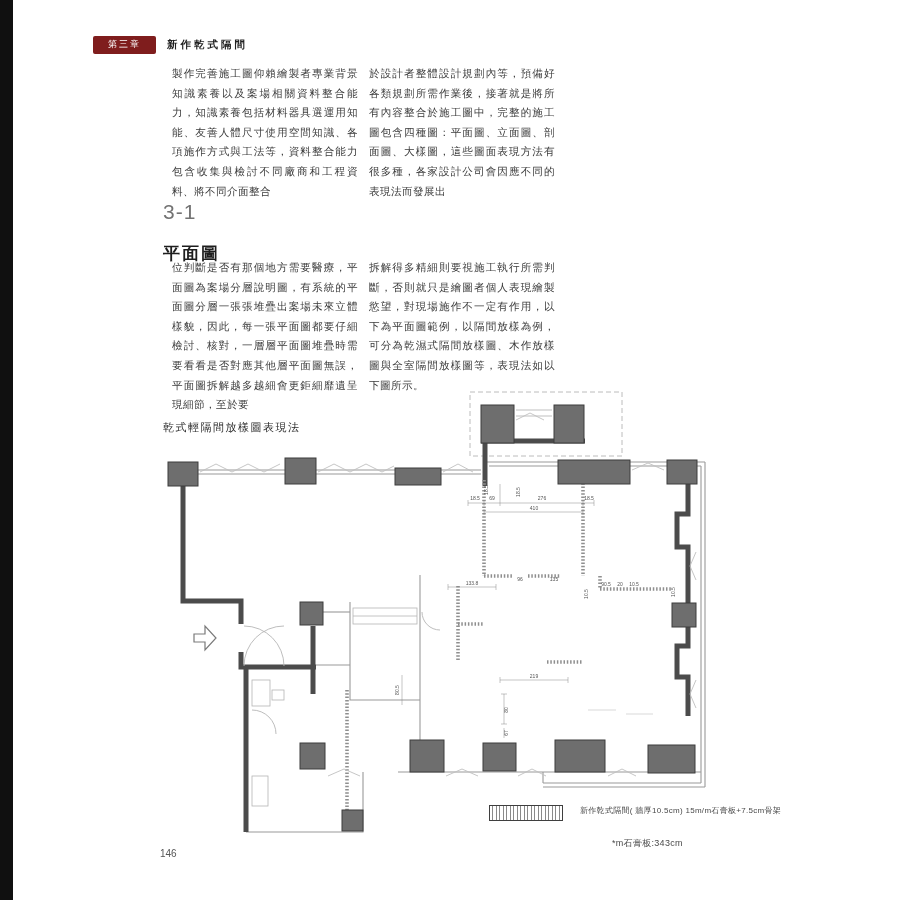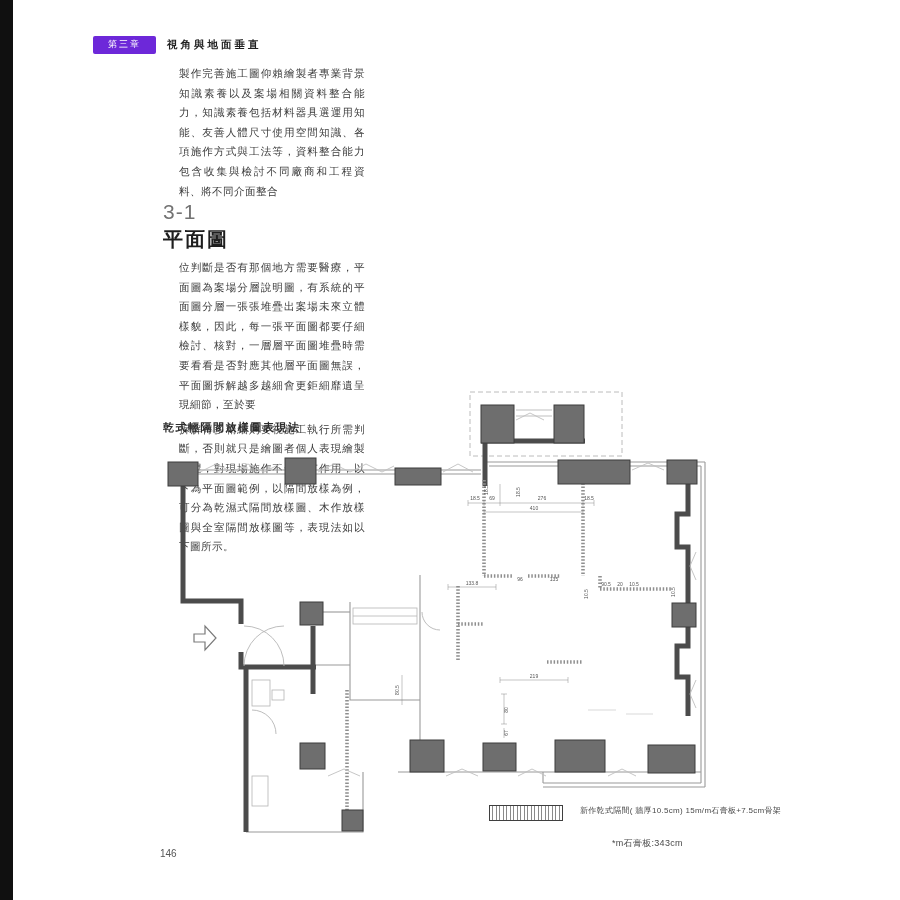--- a/index.html
+++ b/index.html
@@ -3,50 +3,51 @@
 <meta charset="utf-8">
 <style>
   html,body{margin:0;padding:0;}
   body{
     width:900px;height:900px;position:relative;overflow:hidden;
     background:#ffffff;color:#3b3b3b;
     font-family:"Liberation Sans","DejaVu Sans",sans-serif;
   }
   .spine{position:absolute;left:0;top:0;width:13px;height:900px;background:#101010;}
   .header{position:absolute;left:93px;top:36px;display:flex;align-items:center;gap:11px;}
-  .badge{background:#6d28d9;color:#fff;font-size:9px;letter-spacing:2px;padding:2px 15px 3px;border-radius:2px;white-space:nowrap;}
+  .badge{background:#7f1d1d;color:#fff;font-size:9px;letter-spacing:2px;padding:2px 15px 3px;border-radius:2px;white-space:nowrap;}
   .chapter-title{font-size:10.5px;font-weight:bold;letter-spacing:3px;color:#1f1f1f;white-space:nowrap;}
-  .cols{position:absolute;left:179px;top:64px;width:580px;display:flex;gap:5px;flex-direction:column;}
+  .cols{position:absolute;left:172px;top:64px;width:580px;display:flex;gap:11px;}
   .cols.second{top:258px;}
   .col{width:186px;font-size:10.6px;line-height:19.6px;letter-spacing:0.4px;text-align:justify;text-justify:inter-ideograph;color:#3c3c3c;}
   .section-head{position:absolute;left:163px;top:201px;}
   .sec-num{font-size:21px;color:#737373;letter-spacing:1px;line-height:22px;}
-  .sec-title{font-size:20px;font-weight:bold;letter-spacing:2px;color:#1e1e1e;margin-top:3px;}
-  .fig-label{position:absolute;left:163px;top:420px;font-size:11px;letter-spacing:1.5px;color:#2d2d2d;font-weight:bold;}
+  .sec-title{font-size:17px;font-weight:bold;letter-spacing:2px;color:#1e1e1e;margin-top:19px;}
+  .fig-label{position:absolute;left:163px;top:420px;font-size:11px;letter-spacing:1.5px;color:#2d2d2d;}
   .plan{position:absolute;left:148px;top:380px;width:575px;height:460px;}
   .legend{position:absolute;left:489px;top:805px;display:flex;align-items:flex-start;gap:17px;}
   .legend-swatch{width:72px;height:14px;border:1.5px solid #3f3f3f;
     background:repeating-linear-gradient(90deg,#ffffff 0,#ffffff 2.5px,#8a8a8a 2.5px,#8a8a8a 3.5px);}
   .legend-text{font-size:8px;color:#4a4a4a;letter-spacing:0.3px;white-space:nowrap;}
   .note{position:absolute;left:612px;top:837px;font-size:9px;color:#4a4a4a;letter-spacing:0.3px;}
   .page-num{position:absolute;left:160px;top:848px;font-size:10px;color:#555;text-align:center;}
   svg text{font-family:"Liberation Sans","DejaVu Sans",sans-serif;font-size:5px;fill:#555;text-anchor:middle;}
 </style>
 </head>
 <body>
 
 <div class="spine"></div>
 
 <div class="header">
   <span class="badge">第三章</span>
-  <span class="chapter-title">視角與地面垂直</span>
+  <span class="chapter-title">新作乾式隔間</span>
 </div>
 
 <div class="cols">
   <p class="col" style="margin:0">製作完善施工圖仰賴繪製者專業背景知識素養以及案場相關資料整合能力，知識素養包括材料器具選運用知能、友善人體尺寸使用空間知識、各項施作方式與工法等，資料整合能力包含收集與檢討不同廠商和工程資料、將不同介面整合</p>
+  <p class="col" style="margin:0">於設計者整體設計規劃內等，預備好各類規劃所需作業後，接著就是將所有內容整合於施工圖中，完整的施工圖包含四種圖：平面圖、立面圖、剖面圖、大樣圖，這些圖面表現方法有很多種，各家設計公司會因應不同的表現法而發展出</p>
 </div>
 
 <div class="section-head">
   <div class="sec-num">3-1</div>
   <div class="sec-title">平面圖</div>
 </div>
 
 <div class="cols second">
   <p class="col" style="margin:0">位判斷是否有那個地方需要醫療，平面圖為案場分層說明圖，有系統的平面圖分層一張張堆疊出案場未來立體樣貌，因此，每一張平面圖都要仔細檢討、核對，一層層平面圖堆疊時需要看看是否對應其他層平面圖無誤，平面圖拆解越多越細會更鉅細靡遺呈現細節，至於要</p>
   <p class="col" style="margin:0">拆解得多精細則要視施工執行所需判斷，否則就只是繪圖者個人表現繪製慾望，對現場施作不一定有作用，以下為平面圖範例，以隔間放樣為例，可分為乾濕式隔間放樣圖、木作放樣圖與全室隔間放樣圖等，表現法如以下圖所示。</p>

